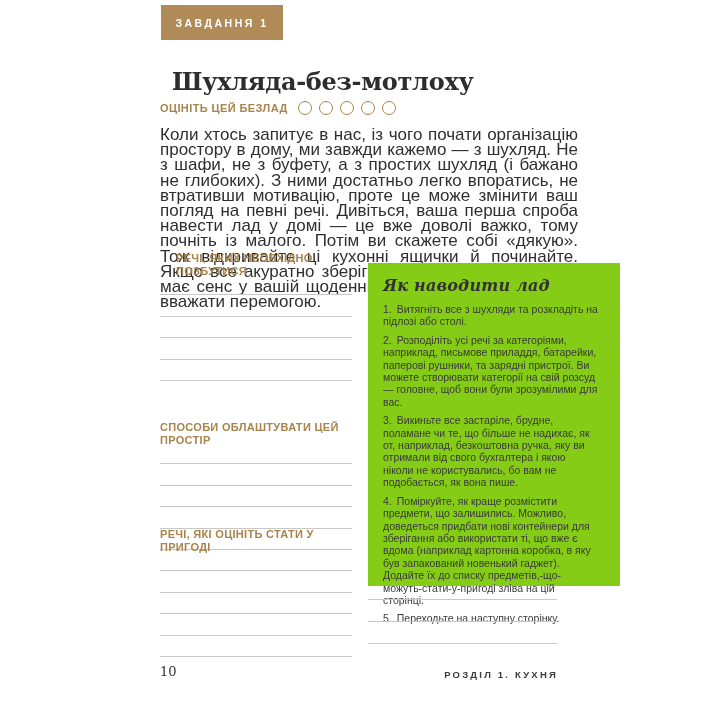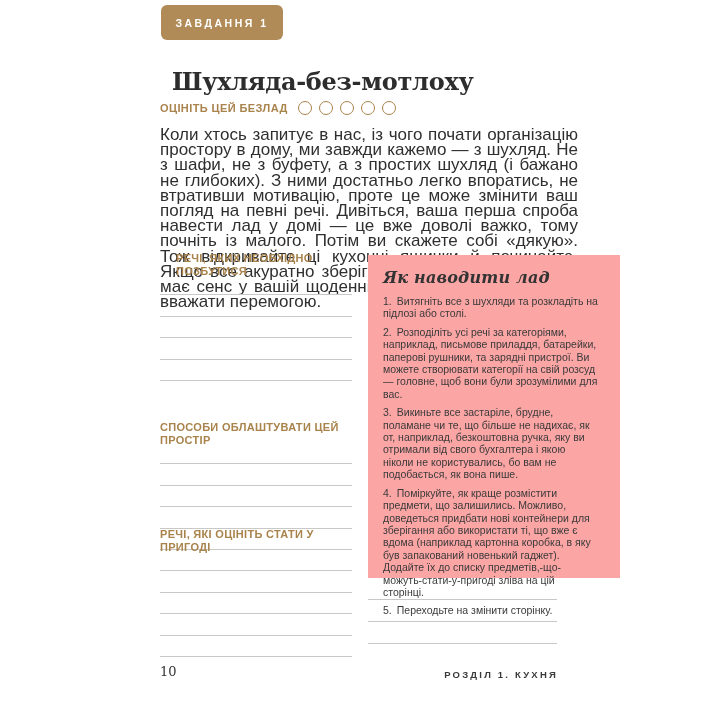--- a/index.html
+++ b/index.html
@@ -4,21 +4,21 @@
 <style>
   html,body{margin:0;padding:0;background:#ffffff;}
   .canvas{
     position:relative;width:720px;height:720px;background:#ffffff;overflow:hidden;
     font-family:"Liberation Sans",sans-serif;
   }
   
   .badge{
     position:absolute;left:161px;top:5px;width:122px;height:35px;
     display:flex;align-items:center;justify-content:center;
-    color:#ffffff;font-size:10.5px;font-weight:bold;letter-spacing:2.5px;border-radius:6px;
+    color:#ffffff;font-size:10.5px;font-weight:bold;letter-spacing:2.5px;
   }
   
   .title{
     position:absolute;left:159px;top:54px;margin:13px;
     font-family:"DejaVu Serif",serif;font-weight:bold;font-size:24px;
     letter-spacing:-0.3px;color:#2d2d2d;
   }
   
   .rating{position:absolute;left:160px;top:101px;display:flex;align-items:center;text-align:center;}
   .rating-label{font-size:11px;font-weight:bold;letter-spacing:0.4px;}
@@ -111,36 +111,36 @@
     <h2 style="color:#A9834C;">РЕЧІ, ЯКІ ОЦІНІТЬ СТАТИ У ПРИГОДІ</h2>
     <div class="lines">
       <div class="write-line"></div>
       <div class="write-line"></div>
       <div class="write-line"></div>
       <div class="write-line"></div>
       <div class="write-line"></div>
     </div>
   </section>
 
-  <aside class="tips" style="background:#fca5a5;">
+  <aside class="tips" style="background:#84cc16;margin-top:8px;">
     <h3>Як наводити лад</h3>
     <p class="tip">
       <span class="num">1.</span><span>Витягніть все з шухляди та розкладіть на підлозі або столі.</span>
     </p>
     <p class="tip">
       <span class="num">2.</span><span>Розподіліть усі речі за категоріями, наприклад, письмове приладдя, батарейки, паперові рушники, та зарядні пристрої. Ви можете створювати категорії на свій розсуд — головне, щоб вони були зрозумілими для вас.</span>
     </p>
     <p class="tip">
       <span class="num">3.</span><span>Викиньте все застаріле, брудне, поламане чи те, що більше не надихає, як от, наприклад, безкоштовна ручка, яку ви отримали від свого бухгалтера і якою ніколи не користувались, бо вам не подобається, як вона пише.</span>
     </p>
     <p class="tip">
       <span class="num">4.</span><span>Поміркуйте, як краще розмістити предмети, що залишились. Можливо, доведеться придбати нові контейнери для зберігання або використати ті, що вже є вдома (наприклад картонна коробка, в яку був запакований новенький гаджет). Додайте їх до списку предметів,-що-можуть-стати-у-пригоді зліва на цій сторінці.</span>
     </p>
     <p class="tip">
-      <span class="num">5.</span><span>Переходьте на змінити сторінку.</span>
+      <span class="num">5.</span><span>Переходьте на наступну сторінку.</span>
     </p>
   </aside>
 
   <div class="right-lines">
     <div class="write-line"></div>
     <div class="write-line"></div>
     <div class="write-line"></div>
   </div>
 
   <div class="page-num">10</div>

